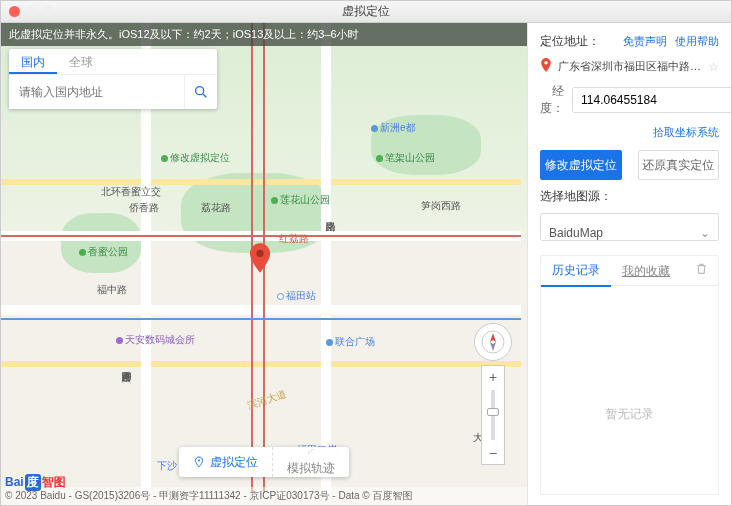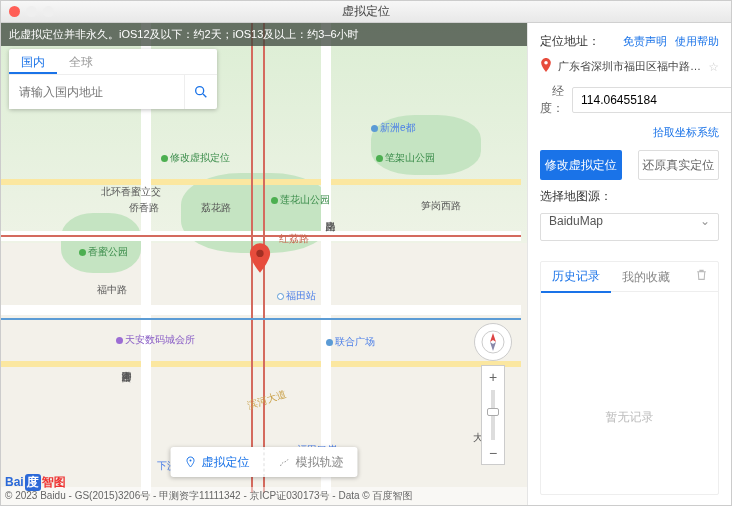--- a/index.html
+++ b/index.html
@@ -40,21 +40,21 @@
 .label.purple { color: #8a5fc6; }
 .poi-dot { display:inline-block; width:7px; height:7px; border-radius:50%; margin-right:2px; vertical-align:middle; }
 .poi-dot.g { background:#4caf50; }
 .poi-dot.b { background:#5b9bd5; }
 .poi-dot.p { background:#9c6dd4; }
 .marker { position: absolute; width: 22px; height: 30px; z-index: 15; }
 .marker svg { width: 100%; height: 100%; }
 .bottom-toolbar { position: absolute; bottom: 28px; left: 50%; transform: translateX(-50%); background: #fff; border-radius: 3px; box-shadow: 0 1px 4px rgba(0,0,0,0.25); display: flex; z-index: 20; height: 30px; }
 .bt-item { display: flex; align-items: center; gap: 5px; padding: 0 14px; font-size: 12px; cursor: pointer; }
 .bt-item.primary { color: #1a73e8; }
-.bt-item.secondary { color: #888; border-left: 1px dashed #ddd; }
+.bt-item.secondary { color: #888; border-left: 1px dashed #ddd; flex-direction: column; }
 .map-attrib { position: absolute; bottom: 0; left: 0; right: 0; font-size: 10px; color: #666; padding: 2px 4px; background: rgba(255,255,255,0.5); z-index: 18; }
 .baidu-logo { position: absolute; bottom: 14px; left: 4px; font-size: 12px; font-weight: bold; z-index:19; }
 .baidu-logo b { color:#e33; } .baidu-logo i { color:#2b69d8; font-style:normal; }
 .compass { position: absolute; right: 15px; bottom: 144px; width: 38px; height: 38px; border-radius: 50%; background: #fff; border:1px solid #ccc; display:flex; align-items:center; justify-content:center; z-index:18; }
 .zoom { position: absolute; right: 22px; bottom: 40px; width: 24px; background: #fff; border: 1px solid #ccc; z-index:18; display:flex; flex-direction:column; align-items:center; }
 .zoom button { width:100%; height:22px; border:none; background:#fff; cursor:pointer; font-size:14px; color:#666; }
 .zoom .track { width:4px; height:50px; background:#ddd; position:relative; margin:2px 0; }
 .zoom .knob { position:absolute; left:-4px; top:18px; width:12px; height:8px; background:#fff; border:1px solid #aaa; border-radius:2px; }
 .side { width: 204px; border-left: 1px solid #e5e5e5; padding: 10px 12px; display: flex; flex-direction: column; gap: 8px; background:#fff; }
 .side-head { display: flex; justify-content: space-between; align-items: center; }
@@ -68,27 +68,27 @@
 .field-row { display: flex; align-items: center; gap: 8px; }
 .field-row label { width: 32px; font-size: 12px; color: #666; text-align: right; }
 .field-row input { flex: 1; height: 26px; border: 1px solid #ddd; border-radius: 2px; padding: 0 8px; font-size: 12px; }
 .getcoords { text-align: right; }
 .getcoords a { color: #1a73e8; font-size: 11px; text-decoration: none; cursor:pointer; }
 .btn-row { display: flex; gap: 16px; margin-top: 2px; }
 .btn { flex: 1; height: 30px; border-radius: 2px; font-size: 12px; cursor: pointer; border:1px solid transparent; }
 .btn.primary { background: #1a73e8; color: #fff; }
 .btn.outline { background: #fff; color: #666; border-color: #ddd; }
 .sel-label { font-size: 12px; color: #333; }
-.select { height: 28px; border: 1px solid #ddd; border-radius: 2px; display: flex; align-items: flex-start; justify-content: space-between; padding: 0 8px; font-size: 12px; color: #555; cursor:pointer; }
+.select { height: 28px; border: 1px solid #ddd; border-radius: 2px; display: flex; align-items: flex-end; justify-content: space-between; padding: 0 8px; font-size: 12px; color: #555; cursor:pointer; }
 .select .chev { color: #999; }
-.hist { border: 1px solid #eee; border-radius: 2px; flex: 1; display: flex; flex-direction: column; margin-top: 12px; min-height: 0; gap: 48px; }
+.hist { border: 1px solid #eee; border-radius: 2px; flex: 1; display: flex; flex-direction: column; margin-top: 6px; min-height: 0; gap: 48px; }
 .hist-tabs { display: flex; align-items: center; height: 30px; border-bottom: 1px solid #eee; }
 .hist-tabs span { padding: 0 11px; font-size: 12px; cursor: pointer; line-height: 30px; }
 .hist-tabs .active { color: #1a73e8; border-bottom: 2px solid #1a73e8; margin-bottom:-1px; }
-.hist-tabs .inactive { color: #888; }
+.hist-tabs .inactive { color: #888; text-decoration: underline; }
 .hist-tabs .trash { margin-left: auto; padding: 0 10px; color: #bbb; cursor:pointer; }
 .hist-body { flex: 1; display: flex; align-items: center; justify-content: center; color: #bbb; font-size: 12px; }
 </style>
 </head>
 <body>
 
 <div class="window">
   <div class="titlebar">
     <div class="traffic">
       <div class="dot red"></div>

